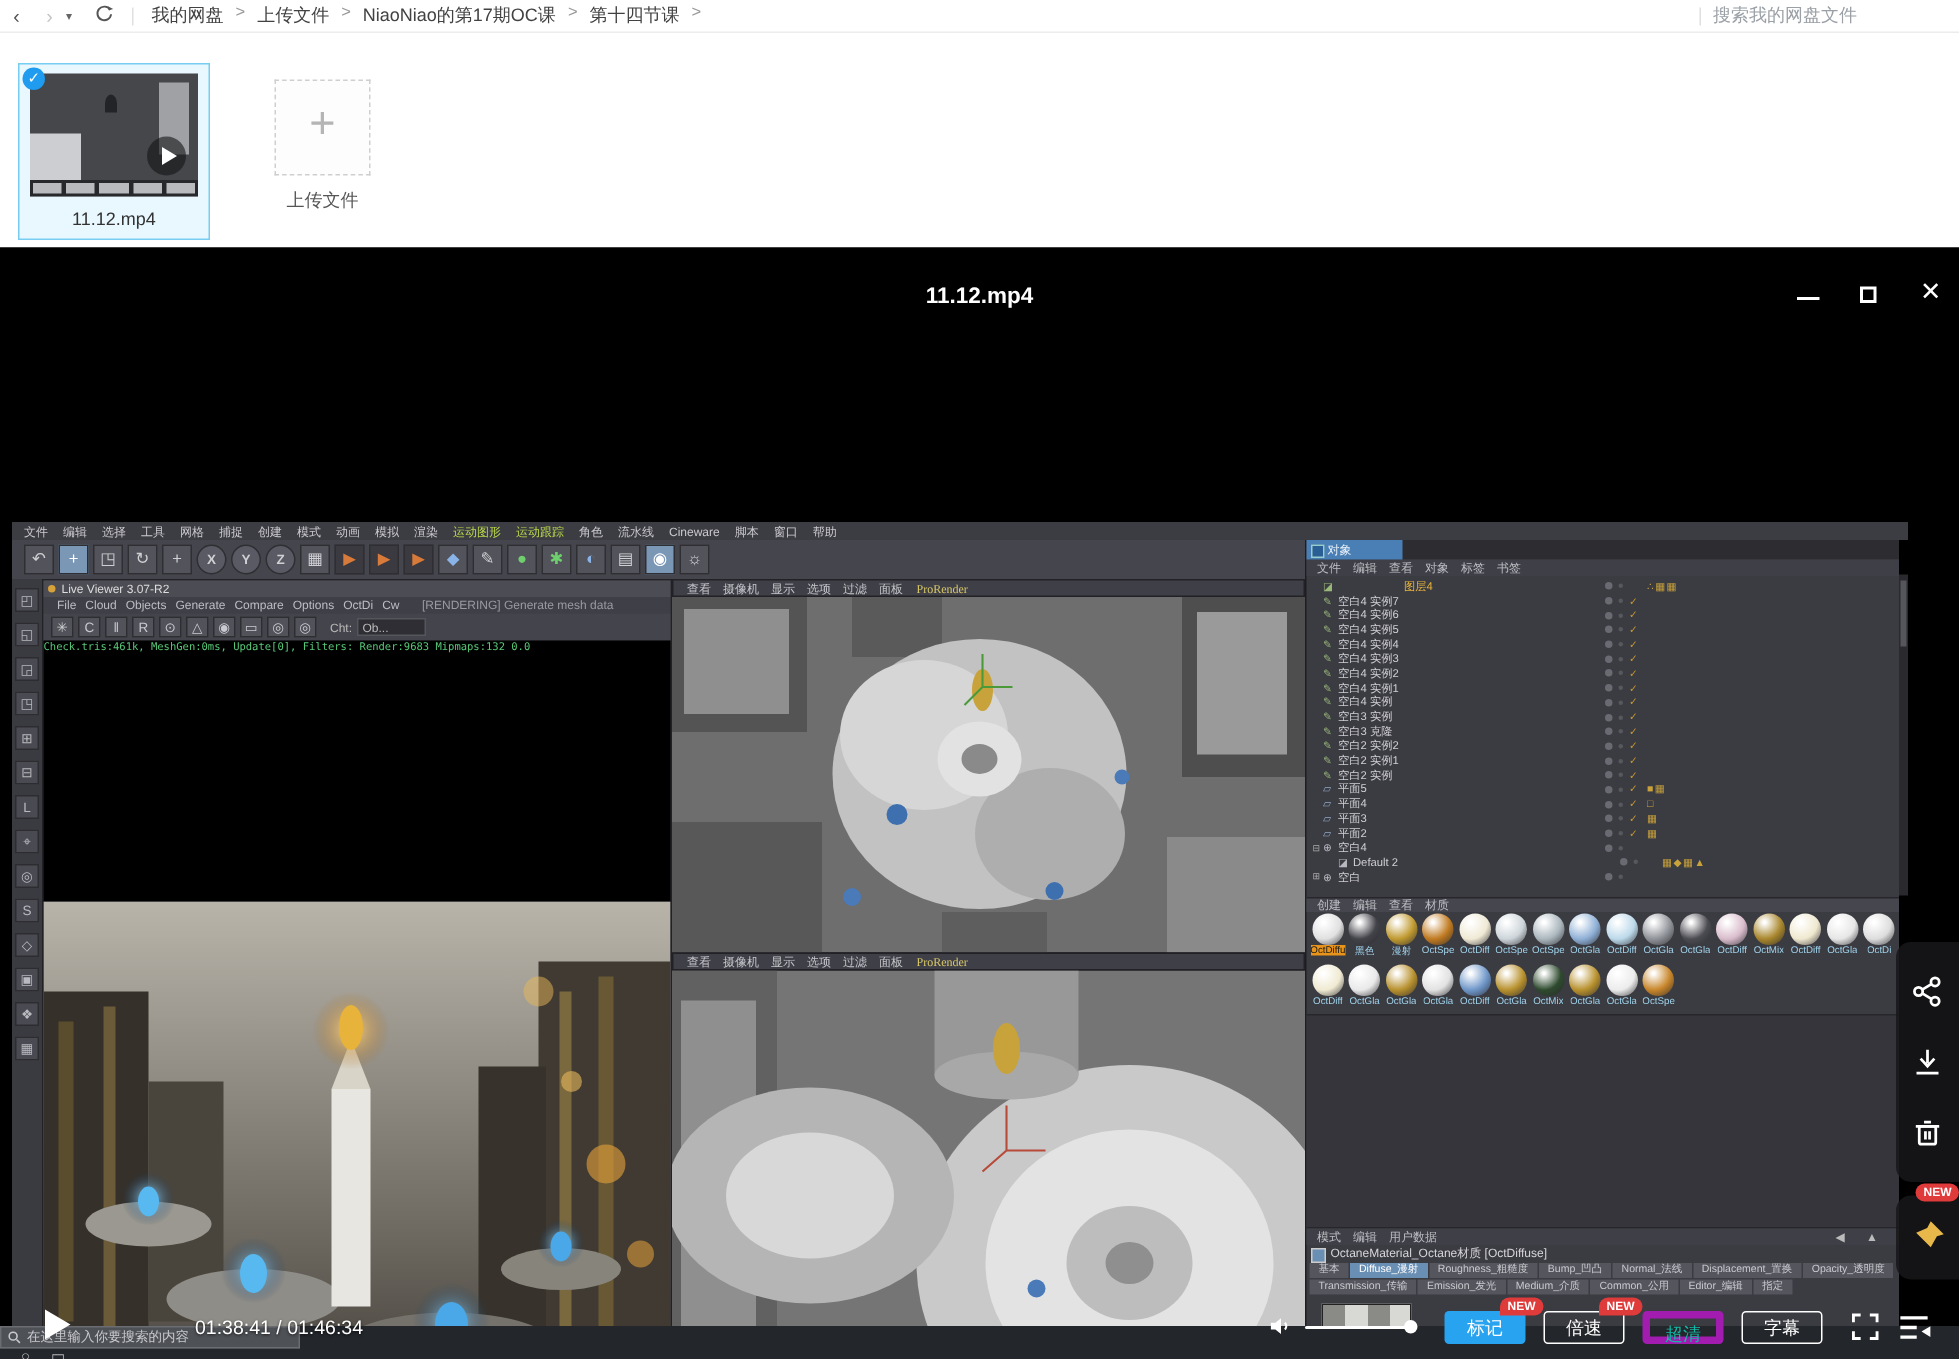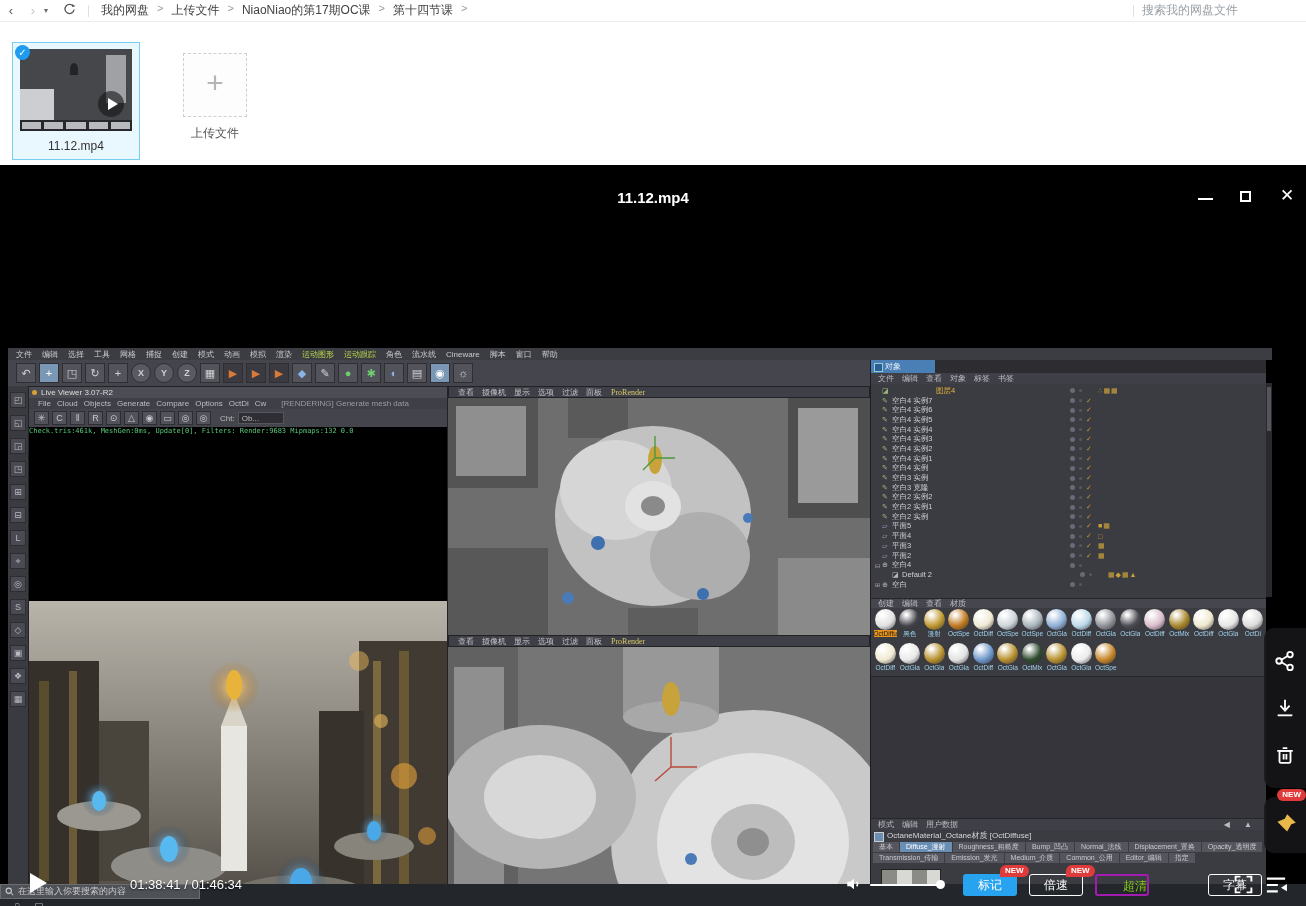--- a/index.html
+++ b/index.html
@@ -142,22 +142,22 @@
   
   #controls { position:absolute; left:0; top:700px; width:1306px; height:41px; z-index:32; }
   #play-btn { position:absolute; left:30px; top:8px; width:0; height:0; border-left:17px solid #fff; border-top:10px solid transparent; border-bottom:10px solid transparent; cursor:pointer; }
   #time { position:absolute; left:130px; top:12px; color:#fff; font-size:13px; text-shadow:0 1px 2px rgba(0,0,0,.7); }
   #vol-icon { position:absolute; left:844px; top:10px; cursor:pointer; }
   #vol-track { position:absolute; left:870px; top:19px; width:70px; height:2px; background:#fff; border-radius:1px; cursor:pointer; }
   #vol-knob { position:absolute; left:936px; top:15px; width:9px; height:9px; border-radius:50%; background:#fff; }
   .ctl-btn { position:absolute; top:9px; width:54px; height:22px; border-radius:3px; font-size:12px; text-align:center; line-height:20px; cursor:pointer; }
   #btn-mark { left:963px; background:#28a3ef; color:#fff; line-height:22px; }
   #btn-speed { left:1029px; border:1px solid #fff; color:#fff; }
-  #btn-quality { left:1095px; border:2px solid #a21caf; color:#84cc16;text-align:right; }
-  #btn-subtitle { left:1208px; border:1px solid #fff; color:#fff; }
+  #btn-quality { left:1095px; border:5px solid #a21caf; color:#14b8a6; }
+  #btn-subtitle { left:1161px; border:1px solid #fff; color:#fff; }
   #mark-badge { left:1000px; top:0px; }
   #speed-badge { left:1066px; top:0px; }
   #fs-btn { position:absolute; left:1233px; top:9px; cursor:pointer; }
   #pl-btn { position:absolute; left:1264px; top:10px; cursor:pointer; }
 
   
   #taskbar { position:absolute; left:0; top:884px; width:1306px; height:22px; background:#23262b; z-index:20; display:flex; align-items:flex-start;flex-direction:column; }
   #tb-start { margin:0 8px; }
   #tb-search { width:200px; height:16px; background:#4e5156; border:1px solid #6a6d72; display:flex; align-items:center; gap:4px; padding-left:4px; }
   #tb-search span { font-size:9px; color:#c9c9cf; white-space:nowrap; }

